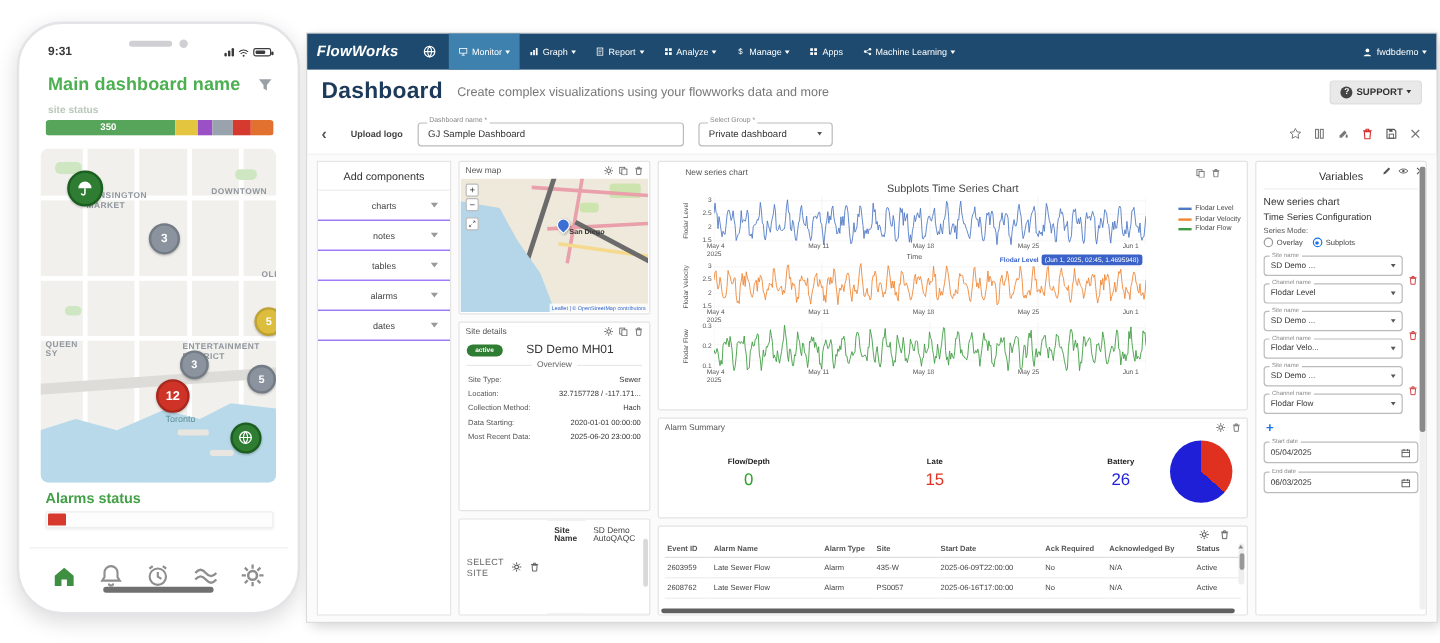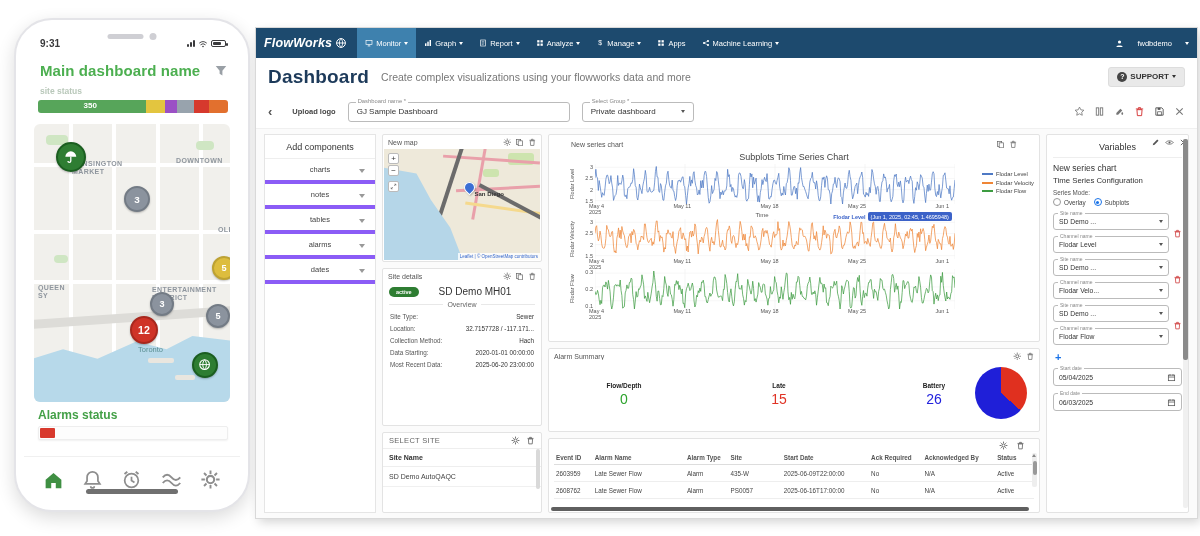--- a/index.html
+++ b/index.html
@@ -39,47 +39,47 @@
 .mk .mi{width:60%;height:60%}
 .p-alarm-title{position:absolute;top:380px;left:14px;font-size:12px;font-weight:800;color:#43a047}
 .p-alarmbar{position:absolute;top:398px;left:14px;right:12px;height:14px;background:#fdfdfd;border:1px solid #eee;border-radius:2px;box-shadow:0 1px 2px rgba(0,0,0,.06)}
 .p-alarmbar .red{position:absolute;left:1px;top:1px;bottom:1px;width:15px;background:#d8392d;border-radius:1px}
 .p-nav{position:absolute;left:0;right:0;top:428px;height:46px;border-top:1px solid #f0f0f0;display:flex;align-items:center;justify-content:space-around;padding:0 10px}
 .p-nav .ic{width:21px;height:21px}
 .p-homebar{position:absolute;bottom:8px;left:50%;transform:translateX(-50%);width:92px;height:5px;border-radius:3px;background:#707070}
 
 .desktop{position:absolute;left:256px;top:28px;width:941px;height:490px;background:#fff;box-shadow:0 0 0 1px #d9d9d9,3px 4px 10px rgba(0,0,0,.18);display:flex;flex-direction:column}
 .navbar{height:30px;background:#1d4a6e;display:flex;align-items:center;color:#fff;padding:0 8px;flex:none}
-.brand{font-size:12.5px;font-weight:800;font-style:italic;display:flex;align-items:center;gap:3px;margin-right:10px;letter-spacing:.2px}
+.brand{font-size:12.5px;font-weight:800;font-style:italic;display:flex;align-items:center;gap:20px;margin-right:10px;letter-spacing:.2px}
 .brand .ic{width:12px;height:12px}
 .nav-items{display:flex;height:100%}
 .nav-item{display:flex;align-items:center;gap:3px;padding:0 8px;font-size:7.5px;cursor:pointer;white-space:nowrap}
 .nav-item.active{background:#3e81ae}
 .nav-item .ic{width:8px;height:8px}
 .caret{width:0;height:0;border-left:2.5px solid transparent;border-right:2.5px solid transparent;border-top:3.5px solid currentColor;display:inline-block}
-.nav-user{margin-left:auto;display:flex;align-items:center;gap:13px;font-size:7.5px}
+.nav-user{margin-left:auto;display:flex;align-items:center;gap:3px;font-size:7.5px}
 .page-head{height:37px;display:flex;align-items:center;padding:0 12px;flex:none}
 .pg-title{font-size:19px;font-weight:800;color:#1d3a5a;letter-spacing:.2px}
 .pg-sub{font-size:10.5px;color:#777;margin-left:12px}
 .support{margin-left:auto;background:#e9e9e9;border:1px solid #ddd;border-radius:3px;height:20px;display:flex;align-items:center;gap:3px;padding:0 8px;font-size:8px;font-weight:800;color:#333;cursor:pointer}
 .qmark{width:10px;height:10px;border-radius:50%;background:#444;color:#fff;font-size:7px;display:flex;align-items:center;justify-content:center;font-weight:800}
 .dash-toolbar{height:34px;display:flex;align-items:center;gap:12px;padding:0 12px;flex:none;border-bottom:1px solid #f0f0f0}
 .backchev{font-size:13px;color:#555;cursor:pointer;font-weight:700}
 .upload-btn{font-size:7.5px;font-weight:700;color:#444;background:#fff;border:none;cursor:pointer;margin-left:8px}
 .mfield{position:relative;border:1px solid #bbb;border-radius:3px;height:20px;display:flex;align-items:center;padding:0 8px;font-size:8px;color:#333;background:#fff}
 .mfield .flabel{position:absolute;top:-4.5px;left:7px;background:#fff;padding:0 2px;font-size:5.8px;color:#888}
 .mfield.name{width:222px}
 .mfield.group{width:112px;justify-content:space-between;cursor:pointer}
 .tb-icons{margin-left:auto;display:flex;gap:9px;align-items:center}
 .tb-icons .ic{width:11px;height:11px;cursor:pointer}
 .content{flex:1;background:#fbfbfb;display:flex;gap:6px;padding:5px 8px;min-height:0}
 .card{background:#fff;border:1px solid #e3e3e3;border-radius:2px}
 .col-comps{width:112px;flex:none;background:#fff;border:1px solid #e5e5e5}
 .comps-title{height:24px;display:flex;align-items:center;justify-content:center;font-size:9px;color:#333;border-bottom:1px solid #eee}
-.comp-item{height:25px;display:flex;align-items:center;justify-content:center;gap:5px;font-size:7.5px;color:#444;border-bottom:4px solid #8b5cf6;cursor:pointer;position:relative}
+.comp-item{height:25px;display:flex;align-items:center;justify-content:center;gap:5px;font-size:7.5px;color:#444;border-bottom:1px solid #8b5cf6;cursor:pointer;position:relative}
 .chev{width:0;height:0;border-left:3px solid transparent;border-right:3px solid transparent;border-top:4px solid #999;position:absolute;right:10px;top:10px}
 .col-map{width:160px;flex:none;display:flex;flex-direction:column;gap:6px;min-height:0}
 .card-head{height:14px;display:flex;align-items:center;padding:0 5px;gap:4px;font-size:7px;color:#555}
 .card-head .ttl{flex:1;white-space:nowrap;overflow:hidden}
 .card-head .ic{width:8.5px;height:8.5px;cursor:pointer;color:#666}
 .map-card{height:128px;flex:none;display:flex;flex-direction:column}
 .dmap{flex:1;position:relative;background:#eee9da;overflow:hidden;margin:0 1px 1px}
 .dwater{position:absolute;left:-4%;top:16%;width:62%;height:100%;background:#b5d6e8;clip-path:polygon(0 0,40% 6%,55% 30%,75% 55%,95% 100%,0 100%)}
 .droad{position:absolute;background:#e9a0aa}
 .dgrey{position:absolute;background:#6b6b6b}
@@ -93,21 +93,21 @@
 .attrib{position:absolute;right:0;bottom:0;background:rgba(255,255,255,.8);font-size:4.5px;color:#555;padding:1px 2px}
 .attrib b{color:#3366cc;font-weight:400}
 .site-card{height:158px;flex:none;display:flex;flex-direction:column}
 .badge-row{display:flex;align-items:center;gap:20px;padding:3px 6px 2px}
 .badge{background:#2e7d32;color:#fff;font-size:5.5px;font-weight:700;padding:2px 7px;border-radius:7px}
 .site-name{font-size:10px;color:#333}
 .ovw{display:flex;align-items:center;gap:4px;padding:2px 6px;font-size:7px;color:#666}
 .ovw:before,.ovw:after{content:"";height:1px;background:#e8e8e8;flex:1}
 .fieldrow{display:flex;justify-content:space-between;padding:2.5px 7px;font-size:6.3px;color:#555}
 .fieldrow .fv{color:#333;text-align:right;white-space:nowrap}
-.select-card{flex:1;display:flex;flex-direction:column;position:relative;min-height:0}
+.select-card{flex:1;display:flex;flex-direction:row;position:relative;min-height:0}
 .sel-head{display:flex;align-items:center;padding:3px 6px;font-size:7.5px;color:#666;letter-spacing:.3px}
 .sel-head .ttl{flex:1}
 .sel-head .ic{width:9px;height:9px;margin-left:6px;color:#555;cursor:pointer}
 .sel-col{border-top:1px solid #eee;border-bottom:1px solid #eee;padding:5px 6px;font-size:7px;font-weight:700;color:#333}
 .sel-row{border-bottom:1px solid #f0f0f0;padding:6px 6px;font-size:7px;color:#444;cursor:pointer}
 .vscroll{position:absolute;right:1px;top:16px;width:4px;height:40px;background:#d9d9d9;border-radius:2px}
 .col-charts{flex:1;min-width:0;display:flex;flex-direction:column;gap:6px}
 .chart-card{height:208px;flex:none;position:relative;display:flex;flex-direction:column;padding:2px 20px}
 .chart-title{text-align:center;font-size:9px;color:#444;margin:1px 0 2px}
 .subplot{display:grid;grid-template-columns:9px 17px 1fr;grid-template-rows:40px 10px;margin-right:64px}

